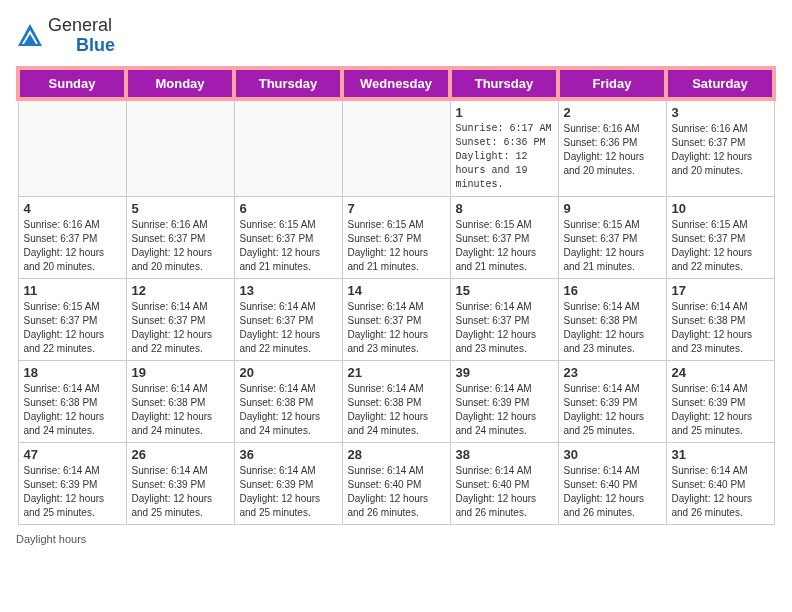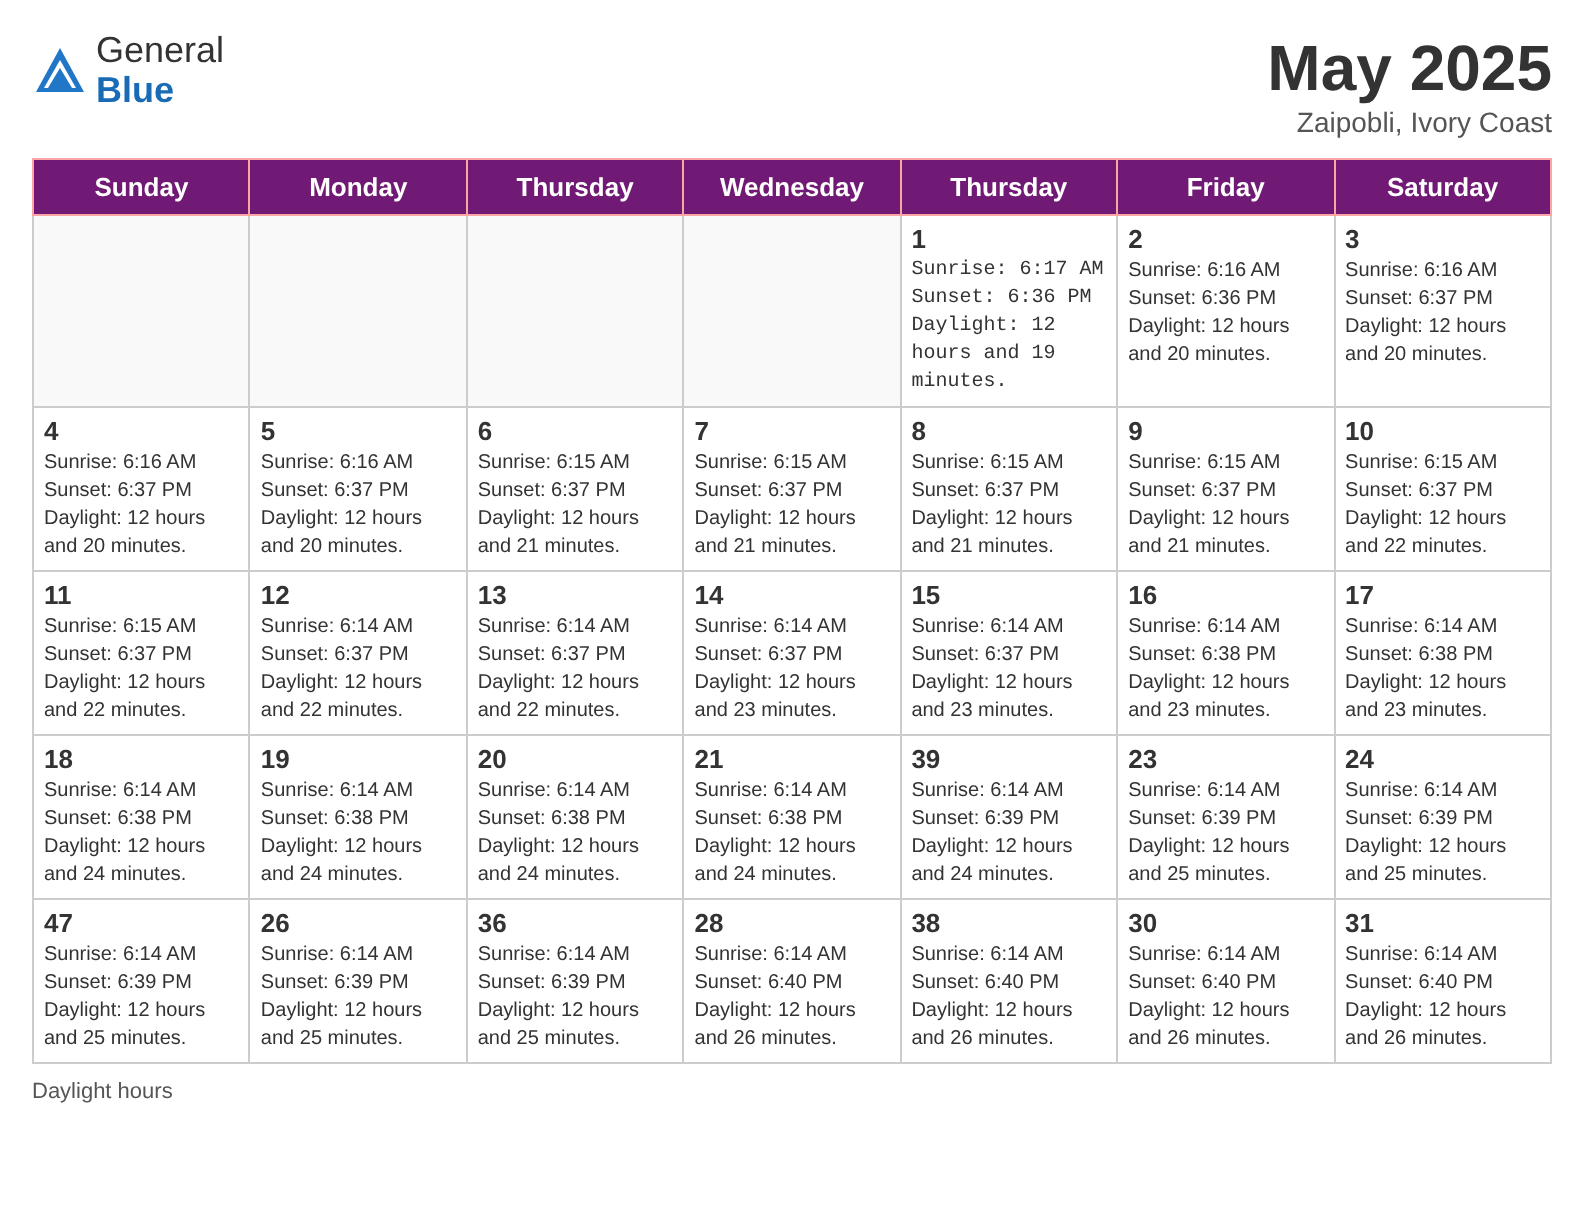--- a/index.html
+++ b/index.html
@@ -27,20 +27,21 @@
     }
     .logo-general {
       font-size: 18px;
       font-weight: normal;
       color: #333;
     }
     .logo-blue {
       font-size: 18px;
       font-weight: bold;
       color: #1a6bb5;
+      margin-left: 28px;
     }
     .logo-icon {
       width: 28px;
       height: 28px;
       margin-right: 4px;
     }
     .title-area {
       text-align: right;
     }
     .month-title {
@@ -51,25 +52,25 @@
     .location {
       font-size: 14px;
       color: #555;
     }
     .calendar {
       width: 100%;
       border-collapse: collapse;
       border: 1px solid #ccc;
     }
     .calendar th {
-      background-color: #701a75;
+      background-color: #a21caf;
       color: white;
       padding: 6px 4px;
       font-size: 13px;
-      border: 1px solid #fca5a5;
+      border: 4px solid #fca5a5;
     }
     .calendar td {
       vertical-align: top;
       border: 1px solid #ccc;
       padding: 4px 5px;
       width: calc(100% / 7);
       min-height: 80px;
       background: #fff;
     }
     .calendar td.empty {
@@ -101,24 +102,20 @@
     <svg class="logo-icon" viewBox="0 0 28 28">
       <polygon points="14,2 26,24 2,24" fill="#2176c7"></polygon>
       <polygon points="14,8 22,22 6,22" fill="#fff"></polygon>
       <polygon points="14,12 20,22 8,22" fill="#2176c7"></polygon>
     </svg>
     <div class="logo-text">
       <span class="logo-general">General</span>
       <span class="logo-blue">Blue</span>
     </div>
   </div>
-  <div class="title-area">
-    <div class="month-title">May 2025</div>
-    <div class="location">Zaipobli, Ivory Coast</div>
-  </div>
 </div>
 
 <table class="calendar">
   <thead>
     <tr>
     <th>Sunday</th>
         <th>Monday</th>
         <th>Thursday</th>
         <th>Wednesday</th>
         <th>Thursday</th>

